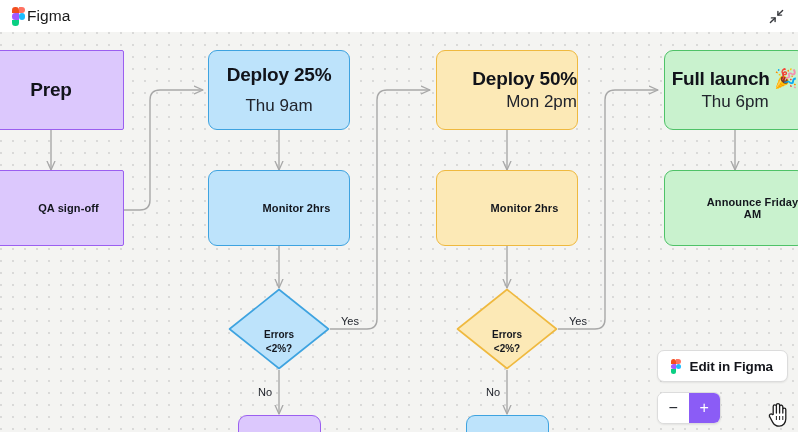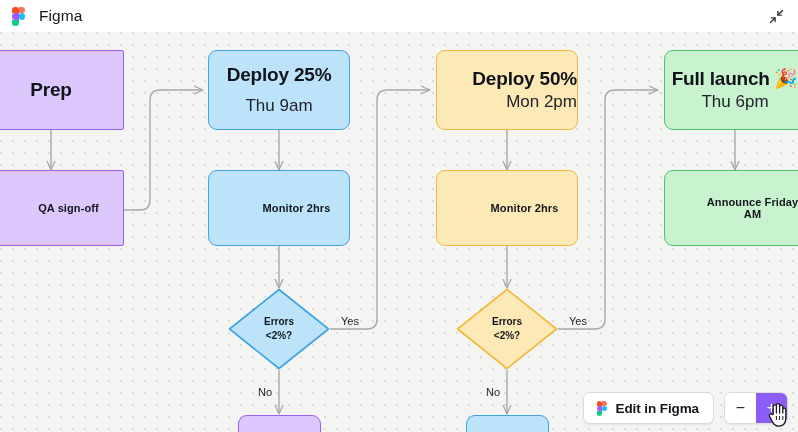--- a/index.html
+++ b/index.html
@@ -13,21 +13,21 @@
 
   
   .header {
     position: absolute; left: 0; top: 0;
     width: 798px; height: 32px;
     background: #ffffff;
     display: flex; align-items: center;
     padding: 0 12px;
     z-index: 30;
   }
-  .hdr-left { display: flex; gap: 14px; }
+  .hdr-left { display: flex; gap: 2px; }
   .figma-logo { width: 13px; height: 19px; position: relative; flex: 0 0 auto; }
   .figma-logo i {
     position: absolute; display: block; width: 6.5px; height: 6.5px;
   }
   .fg-a { left: 0;    top: 0;     background:#f24e1e; border-radius: 3.25px 3.25px 0 0; }
   .fg-b { left: 6.5px;top: 0;     background:#ff7262; border-radius: 0 3.25px 3.25px 0; }
   .fg-c { left: 0;    top: 6.5px; background:#a259ff; border-radius: 3.25px 0 0 3.25px; }
   .fg-d { left: 6.5px;top: 6.5px; background:#1abcfe; border-radius: 50%; }
   .fg-e { left: 0;    top: 13px;  background:#0acf83; border-radius: 0 0 3.25px 3.25px; }
   .hdr-title { font-size: 15.5px; color: #1a1a1a; letter-spacing: .1px; }
@@ -65,37 +65,38 @@
   .node.rounded { border-radius: 9px; }
 
   .n-purple { background: #dcc8fd; border-color: #9b5ff0; }
   .n-blue   { background: #bde3fb; border-color: #3ea3e0; }
   .n-yellow { background: #fce9b6; border-color: #efb93f; }
   .n-green  { background: #c9f2ce; border-color: #4fc268; }
 
   
   .diamond { position: absolute; }
   .diamond .dlabel {
-    position: absolute; left: 0; top: 0; width: 100%; height: 100%;
+    position: absolute; left: 0; top: 13px; width: 100%; height: 100%;
     display: flex; flex-direction: column; align-items: center; justify-content: center;
     font-size: 10px; font-weight: 700; color: #13161d; line-height: 1.45;
   }
 
   
   .elabel {
     position: absolute;
     font-size: 11px; color: #1d2028; font-weight: 400;
     background: transparent; white-space: nowrap;
   }
 
   
   .toolbar {
     position: absolute; right: 10px; bottom: 8px;
     display: flex; align-items: flex-start; gap: 10px;
     z-index: 40;
+    flex-direction: column;
   }
   .edit-btn {
     display: flex; align-items: center; gap: 9px;
     height: 32px; padding: 0 14px 0 13px;
     background: #ffffff; border: 1px solid #dcdcdc;
     border-radius: 7px; cursor: pointer;
     box-shadow: 0 1px 2px rgba(0,0,0,.07);
   }
   .edit-btn .lbl { font-size: 13.5px; font-weight: 700; color: #14161c; letter-spacing: -.1px; }
   .edit-btn .figma-logo { width: 10px; height: 15px; }

